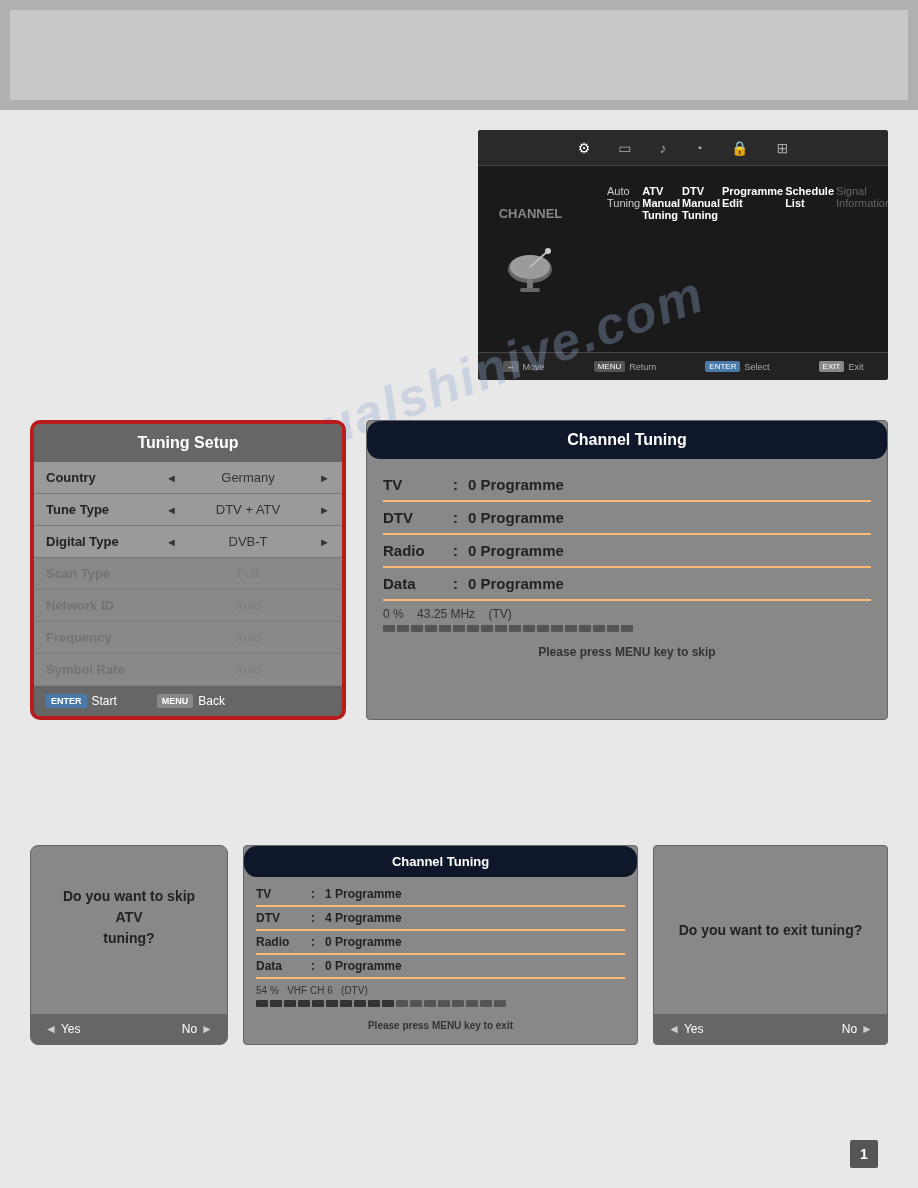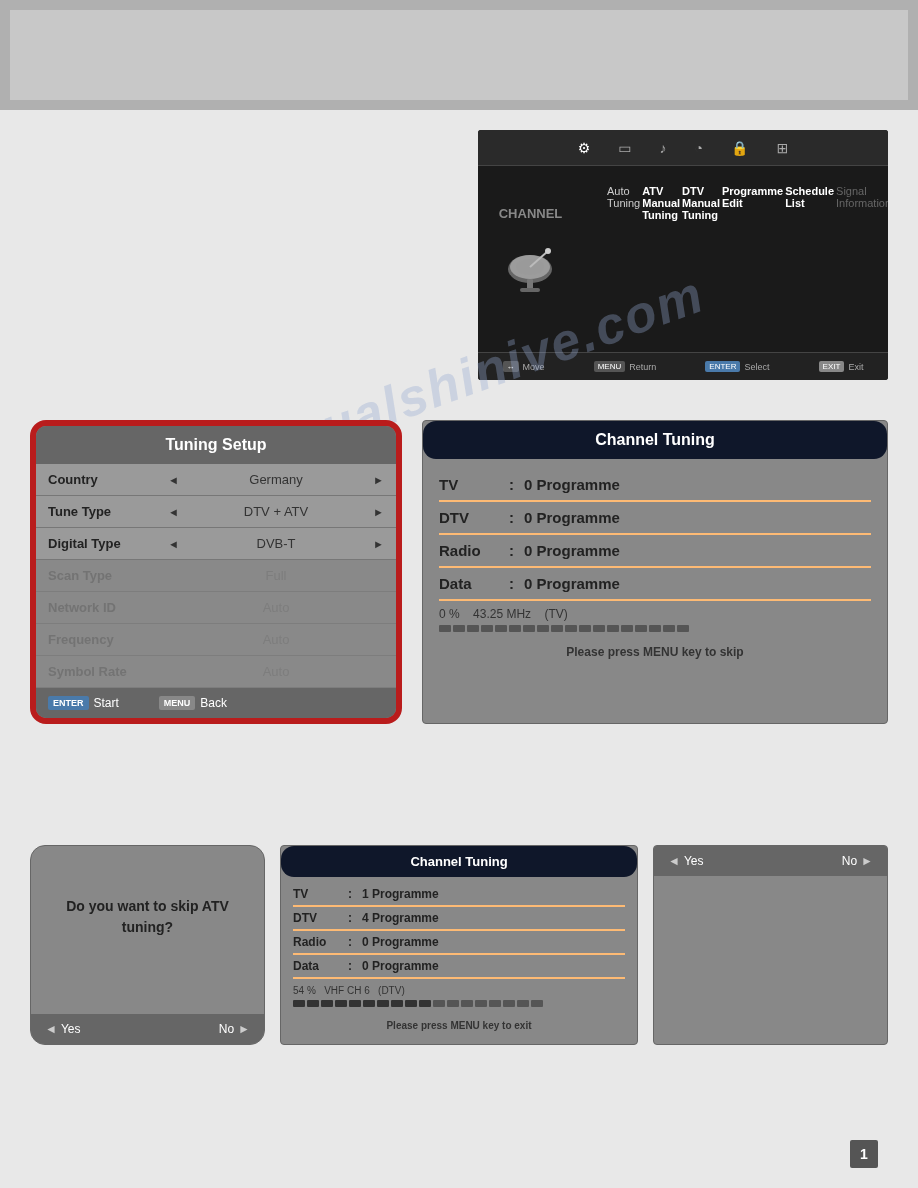--- a/index.html
+++ b/index.html
@@ -125,25 +125,25 @@
       position: absolute;
       top: 420px;
       left: 30px;
       right: 30px;
       display: flex;
       gap: 20px;
     }
 
     
     .tuning-setup {
-      width: 372px;
+      width: 316px;
       background: #888;
-      border-radius: 16px;
+      border-radius: 10px;
       overflow: hidden;
-      border: 6px solid #b91c1c;
+      border: 4px solid #b91c1c;
     }
     .tuning-setup-header {
       background: #666;
       color: #fff;
       text-align: center;
       padding: 10px;
       font-size: 16px;
       font-weight: bold;
     }
     .tuning-row {
@@ -276,23 +276,23 @@
       position: absolute;
       top: 845px;
       left: 30px;
       right: 30px;
       display: flex;
       gap: 15px;
     }
 
     
     .skip-atv-panel {
-      width: 235px;
+      width: 198px;
       background: #888;
-      border-radius: 15px;
+      border-radius: 8px;
       overflow: hidden;
       border: 1px solid #666;
       min-height: 200px;
       display: flex;
       flex-direction: column;
       gap: 26px;
     }
     .skip-atv-body {
       flex: 1;
       display: flex;
@@ -694,20 +694,23 @@
           <div class="seg"></div>
           <div class="seg"></div>
           <div class="seg"></div>
         </div>
       </div>
       <div class="channel-skip-text">Please press MENU key to exit</div>
     </div>
   </div>
 
   <div class="exit-tuning-panel">
+    <div class="exit-tuning-body">
+      <div class="exit-tuning-text">Do you want to exit tuning?</div>
+    </div>
     <div class="exit-tuning-footer">
       <div class="skip-footer-item">
         <span class="skip-arrow">◄</span>
         <span>Yes</span>
       </div>
       <div class="skip-footer-item">
         <span>No</span>
         <span class="skip-arrow">►</span>
       </div>
     </div>

